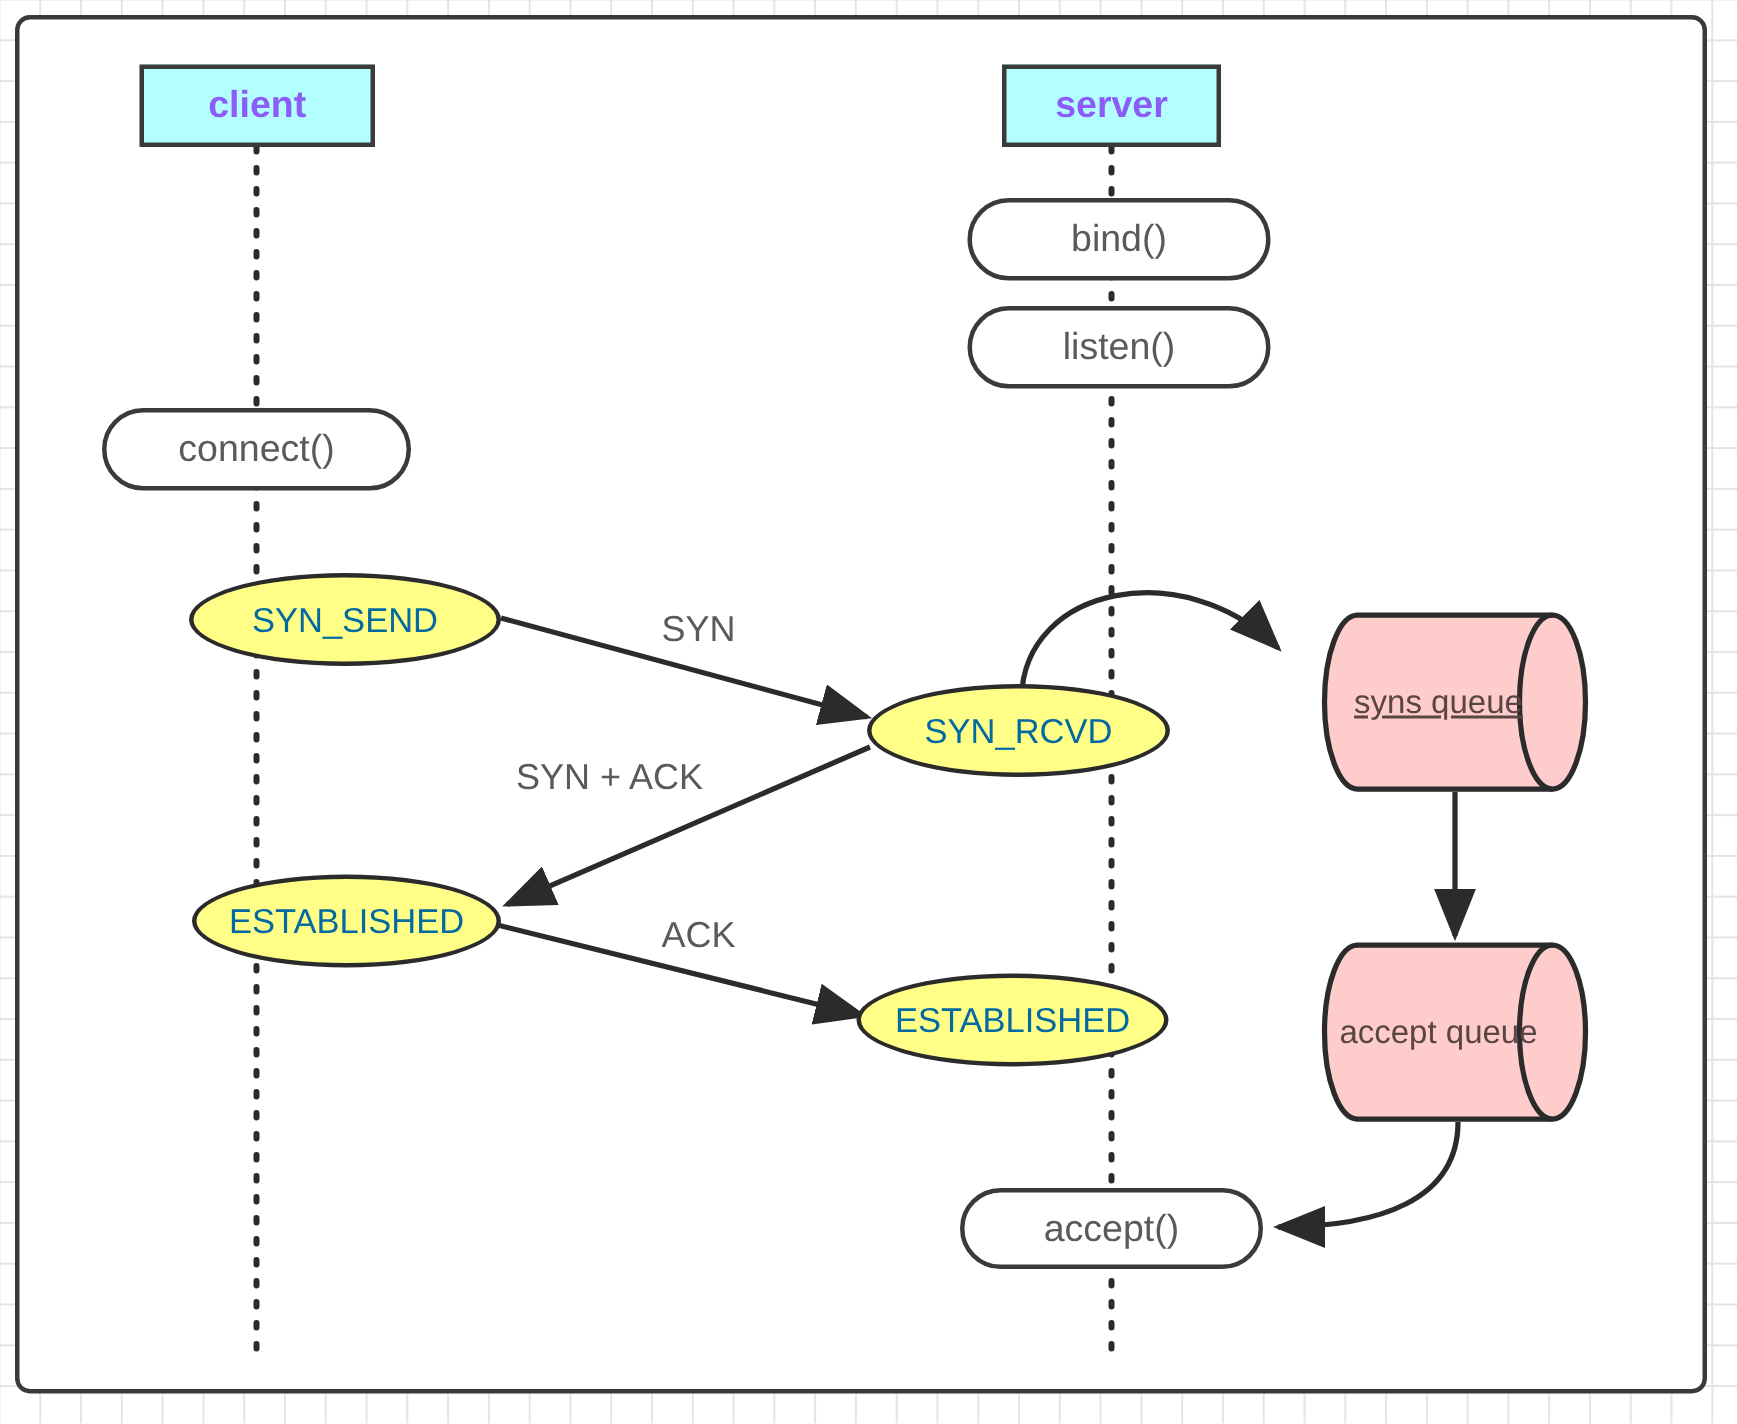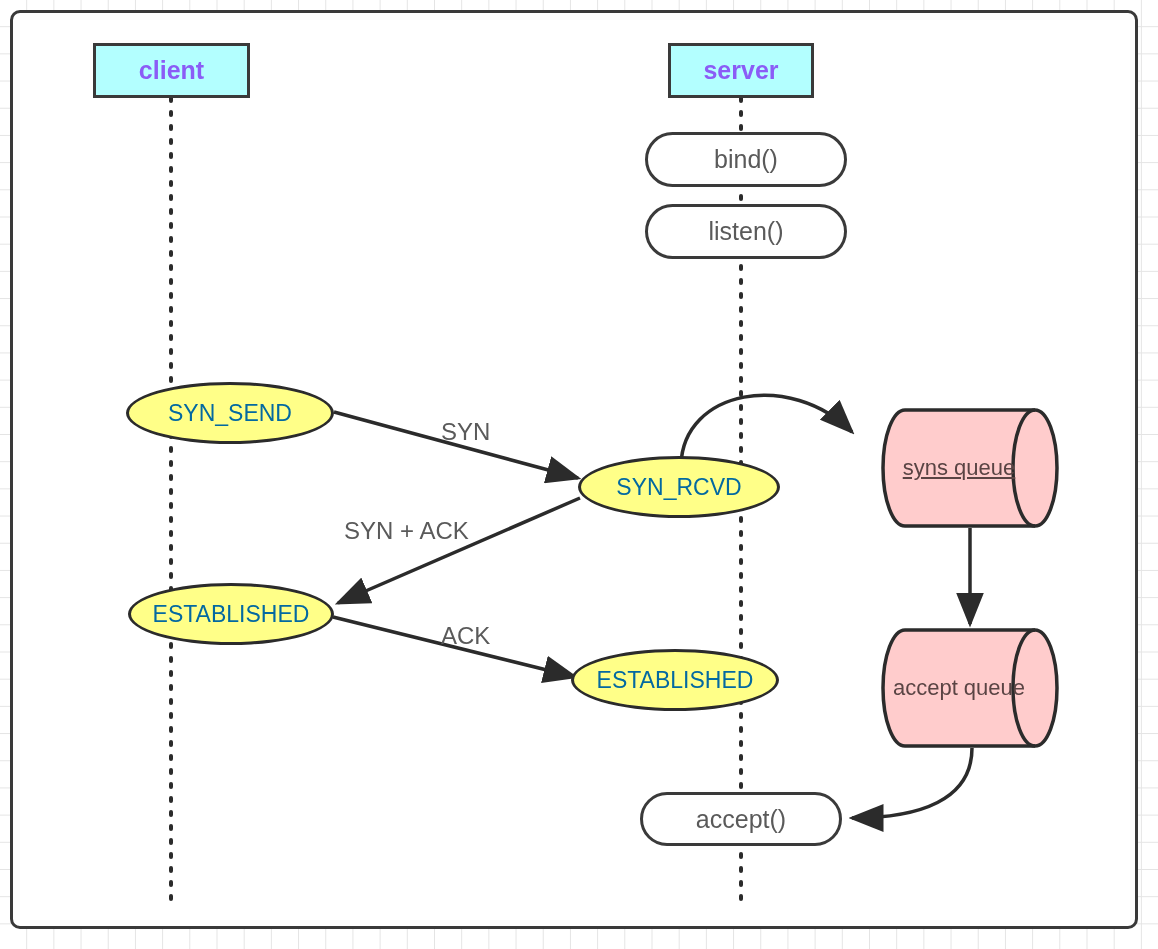--- a/index.html
+++ b/index.html
@@ -97,21 +97,20 @@
     z-index: 2;
     transform: translateX(-11px);
   }
 
   
   .edge-label {
     position: absolute;
     font-size: 24px;
     color: #5a5a5a;
     white-space: nowrap;
-    margin-top: 12px;
   }
 </style>
 </head>
 <body>
 
 <div id="canvas">
 
   <div id="frame"></div>
 
   <svg id="svg-layer" viewBox="0 0 1158 949" xmlns="http://www.w3.org/2000/svg">
@@ -157,20 +156,23 @@
   </div>
 
   <div class="node action-box" style="left:645px; top:204px; width:202px; height:55px;">
     <span>listen()</span>
   </div>
 
   <div class="node action-box" style="left:645px; top:132px; width:202px; height:55px;">
     <span>bind()</span>
   </div>
 
+  <div class="node action-box" style="left:68px; top:272px; width:206px; height:55px;">
+    <span>connect()</span>
+  </div>
 
   <div class="node action-box" style="left:640px; top:792px; width:202px; height:54px;">
     <span>accept()</span>
   </div>
 
   <div class="node state-ellipse" style="left:126px; top:382px; width:208px; height:62px;">
     <span>SYN_SEND</span>
   </div>
 
   <div class="node state-ellipse" style="left:578px; top:456px; width:202px; height:62px;">

